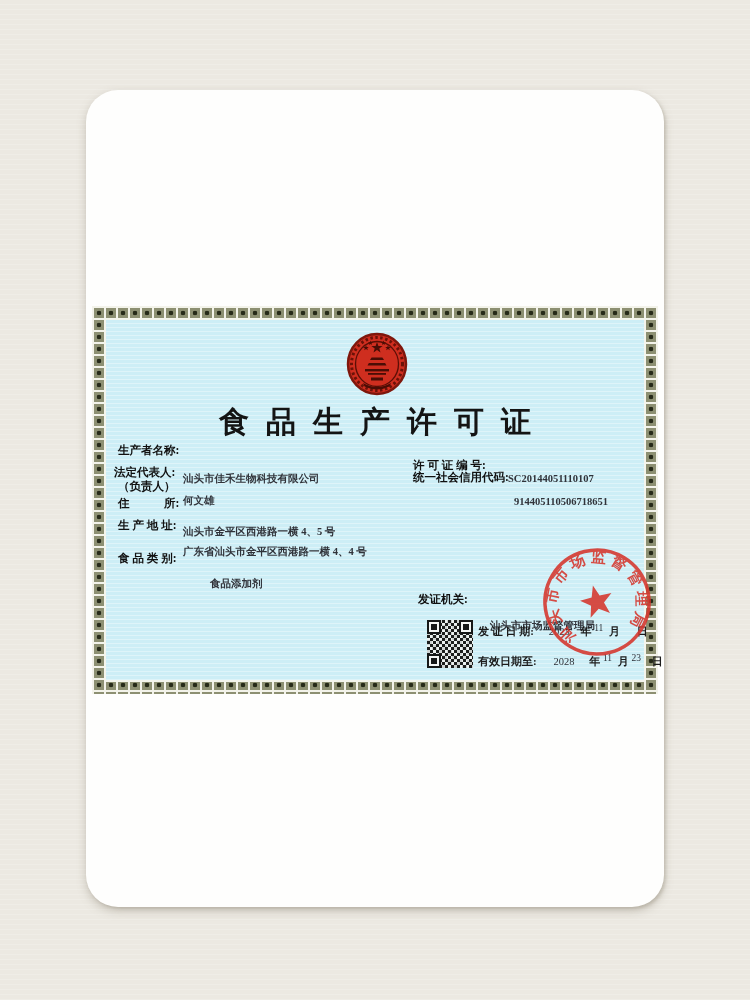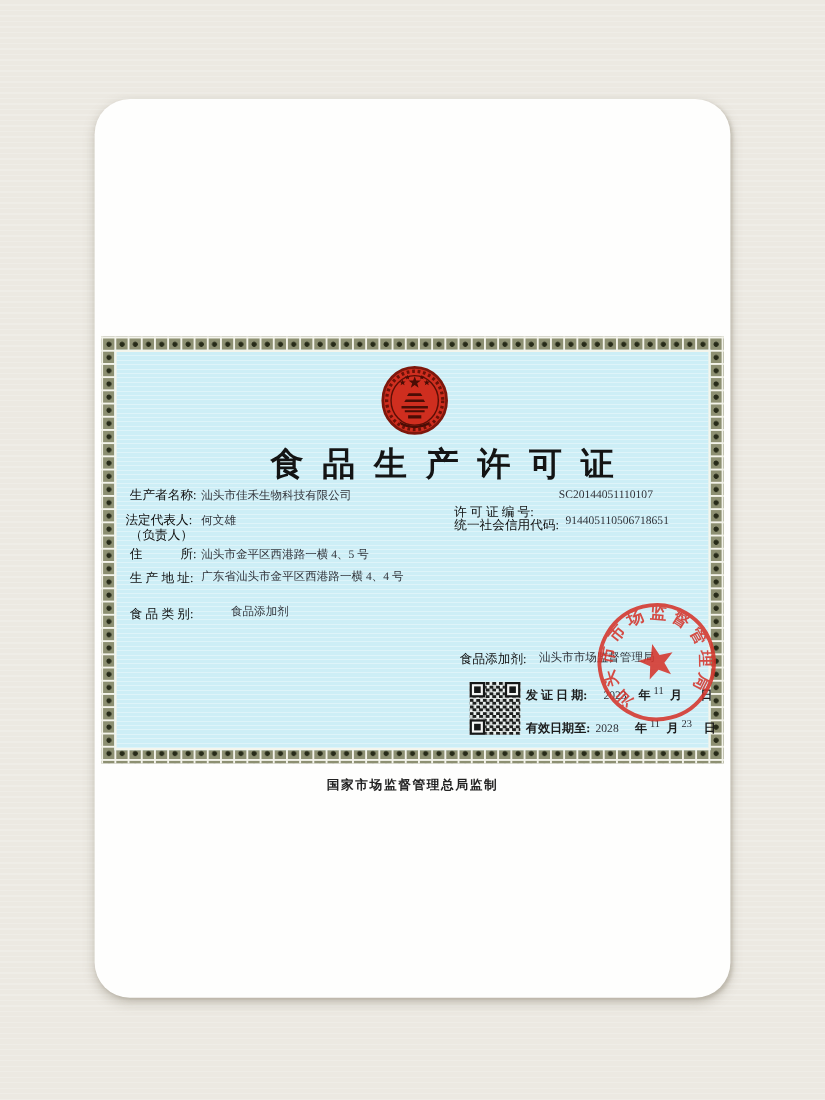--- a/index.html
+++ b/index.html
@@ -31,24 +31,24 @@
   }
   .cert-inner{
     position:absolute;inset:12px;
     background-color:#cdeef6;
     background-image:repeating-linear-gradient(0deg,rgba(255,255,255,.35) 0 1px,rgba(0,0,0,0) 1px 4px);
     border:2px solid #f4f5ec;
   }
   .emblem{position:absolute;left:240px;top:12px;}
   .cert-title{
     position:absolute;left:0;top:82px;width:100%;text-align:center;
-    font-size:30px;font-weight:700;letter-spacing:17px;text-indent:17px;color:#141414;padding-left:27px;
+    font-size:30px;font-weight:700;letter-spacing:17px;text-indent:17px;color:#141414;
   }
-  .lbl{position:absolute;font-size:11.5px;font-weight:400;white-space:nowrap;color:#101010;}
-  .val{position:absolute;font-size:10.5px;font-weight:400;white-space:nowrap;color:#30333a;}
+  .lbl{position:absolute;font-size:11.5px;font-weight:700;white-space:nowrap;color:#101010;}
+  .val{position:absolute;font-size:10.5px;font-weight:700;white-space:nowrap;color:#30333a;margin-top:28px;}
   .date-row{position:absolute;font-size:11px;white-space:nowrap;}
   .date-row .lbl-in{font-weight:700;}
   .date-row .num{font-size:10.5px;color:#2e3138;}
   .date-row .hand{font-size:9.5px;position:relative;top:-4px;color:#2e3138;}
   .date-row .unit{font-weight:700;margin-left:8px;}
   .qr{
     position:absolute;left:321px;top:300px;width:46px;height:48px;
     background-color:#eef3f2;
     background-image:
       repeating-conic-gradient(#1d1f1e 0% 25%,rgba(0,0,0,0) 0% 50%),
@@ -63,21 +63,20 @@
     position:absolute;left:0;right:0;top:616px;text-align:center;
     font-size:11.5px;font-weight:700;letter-spacing:1.5px;color:#222;
   }
   .speck{position:absolute;left:182px;top:281px;width:2px;height:2px;background:#9a9a92;border-radius:50%;}
 </style>
 </head>
 <body>
 
 <div class="sheet">
   <span class="speck"></span>
-  <div class="bottom-note">国家市场监督管理总局监制</div>
 </div>
 
 <div class="cert">
   <div class="cert-inner">
 
     <svg class="emblem" width="62" height="68" viewBox="0 0 62 68">
       <ellipse cx="31" cy="32" rx="29" ry="30" fill="#cf2e1f" stroke="#7e170c" stroke-width="2.5"></ellipse>
       <ellipse cx="31" cy="32" rx="25.5" ry="26.5" fill="none" stroke="#6b1208" stroke-width="3" stroke-dasharray="2.5 2.5"></ellipse>
       <ellipse cx="31" cy="32" rx="21.5" ry="22.5" fill="none" stroke="#5b0f06" stroke-width="1.3"></ellipse>
       <polygon fill="#4a0d05" points="31,10 32.4,14 36.6,14 33.3,16.5 34.5,20.6 31,18.1 27.5,20.6 28.7,16.5 25.4,14 29.6,14"></polygon>
@@ -110,21 +109,21 @@
 
     <div class="lbl" style="left:12px;top:231px">食 品 类 别:</div>
     <div class="val" style="left:104px;top:229px">食品添加剂</div>
 
     <div class="lbl" style="left:307px;top:138px">许 可 证 编 号:</div>
     <div class="val" style="left:402px;top:125px">SC20144051110107</div>
 
     <div class="lbl" style="left:307px;top:150px">统一社会信用代码:</div>
     <div class="val" style="left:408px;top:148px">914405110506718651</div>
 
-    <div class="lbl" style="left:312px;top:272px">食品添加剂:</div>
+    <div class="lbl" style="left:312px;top:272px">发证机关:</div>
     <div class="val" style="left:384px;top:271px">汕头市市场监督管理局</div>
 
     <div class="qr">
       <span class="finder f-tl">
           <i></i>
         </span>
       <span class="finder f-tr">
           <i></i>
         </span>
       <span class="finder f-bl">
@@ -137,21 +136,21 @@
       <span class="num" style="margin-left:12px">2023</span>
       <span class="unit">年</span>
       <span class="hand">11</span>
       <span class="unit" style="margin-left:3px">月</span>
       <span class="hand"></span>
       <span class="unit" style="margin-left:14px">日</span>
     </div>
 
     <div class="date-row" style="left:372px;top:334px">
       <span class="lbl-in">有效日期至:</span>
-      <span class="num" style="margin-left:2px">2028</span>
+      <span class="num" style="margin-left:14px">2028</span>
       <span class="unit" style="margin-left:12px">年</span>
       <span class="hand">11</span>
       <span class="unit" style="margin-left:3px">月</span>
       <span class="hand">23</span>
       <span class="unit" style="margin-left:8px">日</span>
     </div>
 
     <svg class="seal" width="116" height="116" viewBox="0 0 116 116">
       <g transform="rotate(-14 58 58)">
         <circle cx="58" cy="58" r="52" fill="none" stroke="#d5352c" stroke-width="3.5"></circle>

